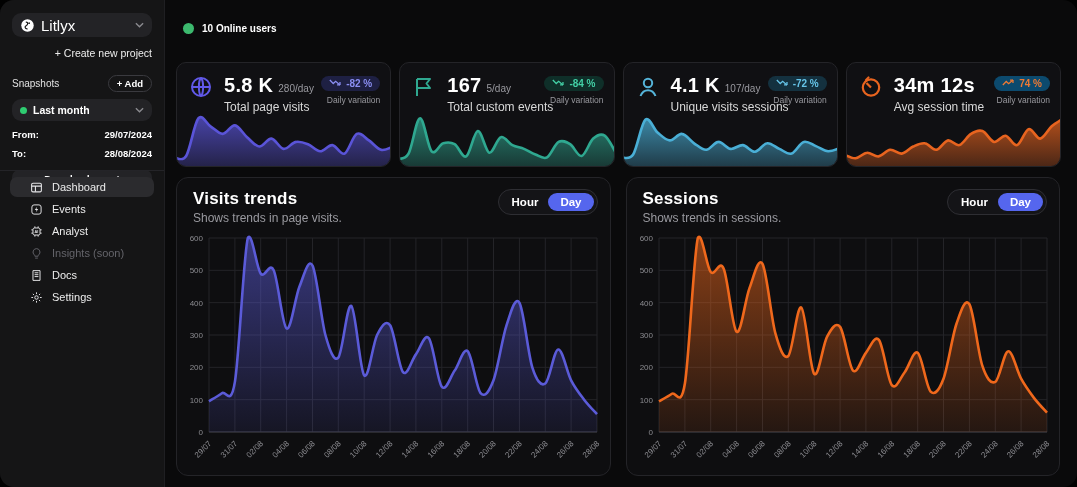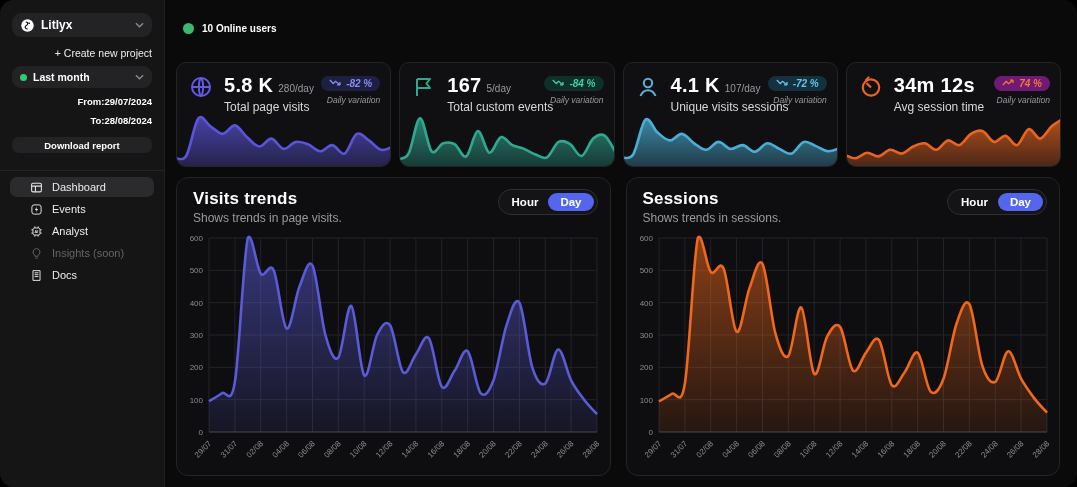--- a/index.html
+++ b/index.html
@@ -3,30 +3,30 @@
 <meta charset="utf-8">
 <style>
   html,body{margin:0;padding:0;background:#010101;}
   body{width:1077px;height:487px;font-family:"Liberation Sans",sans-serif;-webkit-font-smoothing:antialiased;}
   .app{position:relative;width:1077px;height:487px;background:#0a0a0b;border-radius:14px;overflow:hidden;}
 
   
   .sidebar{position:absolute;left:0;top:0;bottom:0;width:165px;background:#151516;border-right:1px solid #1f1f22;box-sizing:border-box;padding:13px 12px;}
   .proj-select{display:flex;align-items:center;gap:6px;background:#232326;border-radius:9px;height:24px;padding:0 8px;cursor:pointer;}
   .proj-logo{width:15px;height:15px;flex:none;display:flex;}
-  .proj-name{font-size:12px;font-weight:bold;color:#fff;flex:1;}
+  .proj-name{font-size:15px;font-weight:normal;color:#fff;flex:1;}
   .chev{width:9px;height:6px;flex:none;display:flex;}
   .create-proj{margin-top:10px;text-align:right;font-size:10.5px;color:#ededed;cursor:pointer;}
   .snap-row{margin-top:16px;display:flex;align-items:center;justify-content:space-between;}
   .snap-label{font-size:10px;color:#e2e2e2;}
   .add-btn{border:1px solid #3a3a3f;background:transparent;color:#fff;font-size:9.5px;font-weight:bold;border-radius:10px;padding:2px 8px;cursor:pointer;font-family:inherit;}
   .snap-select{margin-top:7px;display:flex;align-items:center;gap:6px;background:#232326;border-radius:9px;height:22px;padding:0 8px;cursor:pointer;}
   .green-dot-sm{width:7px;height:7px;border-radius:50%;background:#2ecc71;flex:none;}
   .snap-sel-label{font-size:10.5px;font-weight:bold;color:#fff;flex:1;}
-  .date-row{display:flex;justify-content:flex-end;margin-top:8px;font-size:9.5px;font-weight:bold;color:#fff;}
+  .date-row{display:flex;justify-content:space-between;margin-top:8px;font-size:9.5px;font-weight:bold;color:#fff;}
   .download-btn{display:block;width:100%;margin-top:11px;background:#232326;border:none;border-radius:7px;height:16px;color:#fff;font-size:9.5px;font-weight:bold;cursor:pointer;font-family:inherit;}
   .side-divider{position:absolute;left:0;right:0;top:170px;height:1px;background:#242428;}
   .nav{position:absolute;left:10px;right:10px;top:177px;}
   .nav-item{display:flex;align-items:center;gap:9px;height:20px;padding:0 20px;border-radius:7px;margin-bottom:2px;font-size:11px;color:#ececec;cursor:pointer;}
   .nav-item.active{background:#2b2b2e;}
   .nav-item.disabled{color:#64646a;cursor:default;}
   .nav-icon{width:13px;height:13px;display:flex;flex:none;}
   .nav-icon svg{width:13px;height:13px;}
 
   
@@ -38,21 +38,21 @@
   
   .cards{position:absolute;left:11px;top:62px;width:885px;height:105px;display:flex;gap:8px;}
   .card{flex:1;position:relative;background:#101013;border:1px solid #242428;border-radius:10px;overflow:hidden;box-sizing:border-box;}
   .card-head{position:absolute;left:12px;top:11px;right:10px;display:flex;gap:9px;}
   .card-icon{width:26px;height:26px;flex:none;display:flex;margin-top:1px;}
   .card-icon svg{width:24px;height:24px;}
   .val-row{display:flex;align-items:baseline;gap:5px;white-space:nowrap;}
   .card-value{font-size:20px;font-weight:bold;color:#fff;letter-spacing:.3px;}
   .card-rate{font-size:10px;color:#9a9aa0;}
   .card-label{font-size:12px;color:#d8d8d8;margin-top:3px;white-space:nowrap;}
-  .card-right{position:absolute;right:10px;top:10px;text-align:right;font-style:italic;}
+  .card-right{position:absolute;right:10px;top:10px;text-align:right;}
   .badge{display:inline-flex;align-items:center;gap:4px;padding:2px 8px;border-radius:10px;font-size:10px;font-weight:bold;}
   .badge svg{width:13px;height:9px;}
   .badge-note{font-size:8.5px;color:#98989e;margin-top:4px;}
   .spark{position:absolute;left:-1px;bottom:-1px;width:calc(100% + 2px);height:56px;}
 
   
   .panels{position:absolute;left:11px;top:177px;width:884px;height:299px;display:flex;gap:15px;}
   .panel{flex:1;position:relative;background:#0e0e10;border:1px solid #242428;border-radius:12px;box-sizing:border-box;}
   .panel-title{position:absolute;left:16px;top:11px;font-size:17px;font-weight:bold;color:#fff;letter-spacing:.2px;}
   .panel-sub{position:absolute;left:16px;top:33px;font-size:12px;color:#9a9aa0;}
@@ -78,20 +78,24 @@
       </span>
       <span class="proj-name">Litlyx</span>
       <span class="chev">
         <svg viewBox="0 0 10 6">
             <path d="M1 1l4 4 4-4" stroke="#8b8b90" stroke-width="1.5" fill="none"></path>
           </svg>
       </span>
     </div>
     <div class="create-proj">+ Create new project</div>
 
+    <div class="snap-row">
+      <span class="snap-label">Snapshots</span>
+      <button class="add-btn">+ Add</button>
+    </div>
     <div class="snap-select">
       <span class="green-dot-sm"></span>
       <span class="snap-sel-label">Last month</span>
       <span class="chev">
         <svg viewBox="0 0 10 6">
             <path d="M1 1l4 4 4-4" stroke="#8b8b90" stroke-width="1.5" fill="none"></path>
           </svg>
       </span>
     </div>
     <div class="date-row">
@@ -143,20 +147,29 @@
     <span class="nav-label">Insights (soon)</span>
   </div>
         <div class="nav-item">
     <span class="nav-icon">
             <svg viewBox="0 0 24 24" fill="none" stroke="#e4e4e6" stroke-width="1.8">
               <path d="M5.5 3h13v18h-13z"></path>
               <path d="M8.5 7h7M8.5 10.5h7M8.5 14h7"></path>
             </svg>
           </span>
     <span class="nav-label">Docs</span>
+  </div>
+        <div class="nav-item">
+    <span class="nav-icon">
+            <svg viewBox="0 0 24 24" fill="none" stroke="#e4e4e6" stroke-width="1.8">
+              <circle cx="12" cy="12" r="3.2"></circle>
+              <path d="M12 2.5v3.2M12 18.3v3.2M2.5 12h3.2M18.3 12h3.2M5.3 5.3l2.2 2.2M16.5 16.5l2.2 2.2M18.7 5.3l-2.2 2.2M7.5 16.5l-2.2 2.2"></path>
+            </svg>
+          </span>
+    <span class="nav-label">Settings</span>
   </div>
       </nav>
   </aside>
 
   <main class="main">
     <div class="online-row">
       <span class="online-dot"></span>
       <span class="online-text">10 Online users</span>
     </div>
     <div class="cards" id="cards">
@@ -282,21 +295,21 @@
             </span>
       <div class="card-mid">
         <div class="val-row">
           <span class="card-value">34m 12s</span>
           <span class="card-rate"></span>
         </div>
         <div class="card-label">Avg session time</div>
       </div>
     </div>
     <div class="card-right">
-      <span class="badge" style="background: #701a75; color: rgb(239, 122, 51); align-items: flex-end;">
+      <span class="badge" style="background: #0c4a6e; color: rgb(239, 122, 51); align-items: flex-end;">
         <span class="trend"><svg viewBox="0 0 16 11" fill="none" stroke="#ef7a33" stroke-width="1.6">
                   <path d="M1 8.5l4.2-4.3 3 2.8L13.5 2.5"></path>
                   <path d="M13.5 2.5h-3.6M13.5 2.5V6"></path>
                 </svg></span>
         <span class="badge-text">74 %</span>
       </span>
       <div class="badge-note">Daily variation</div>
     </div>
     <svg class="spark" preserveAspectRatio="none" viewBox="0 0 212 56">
             <defs>

